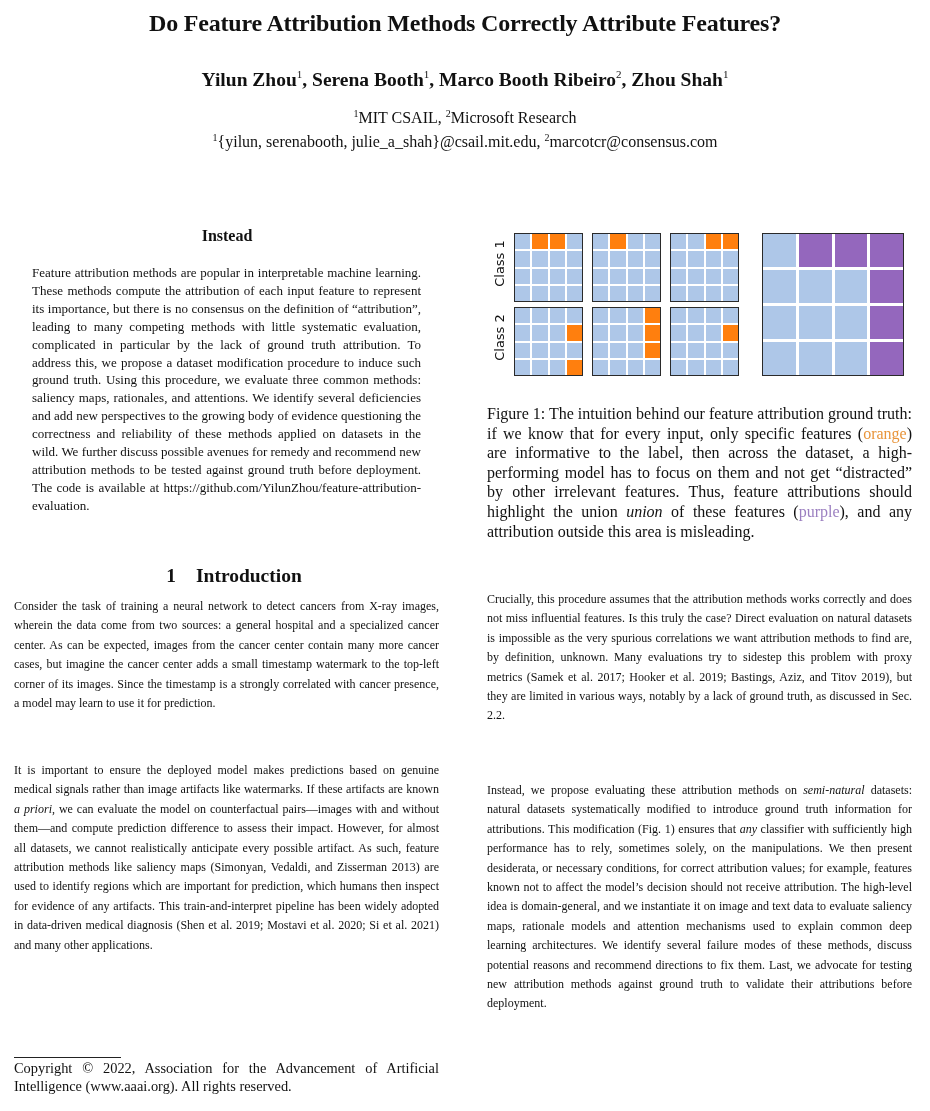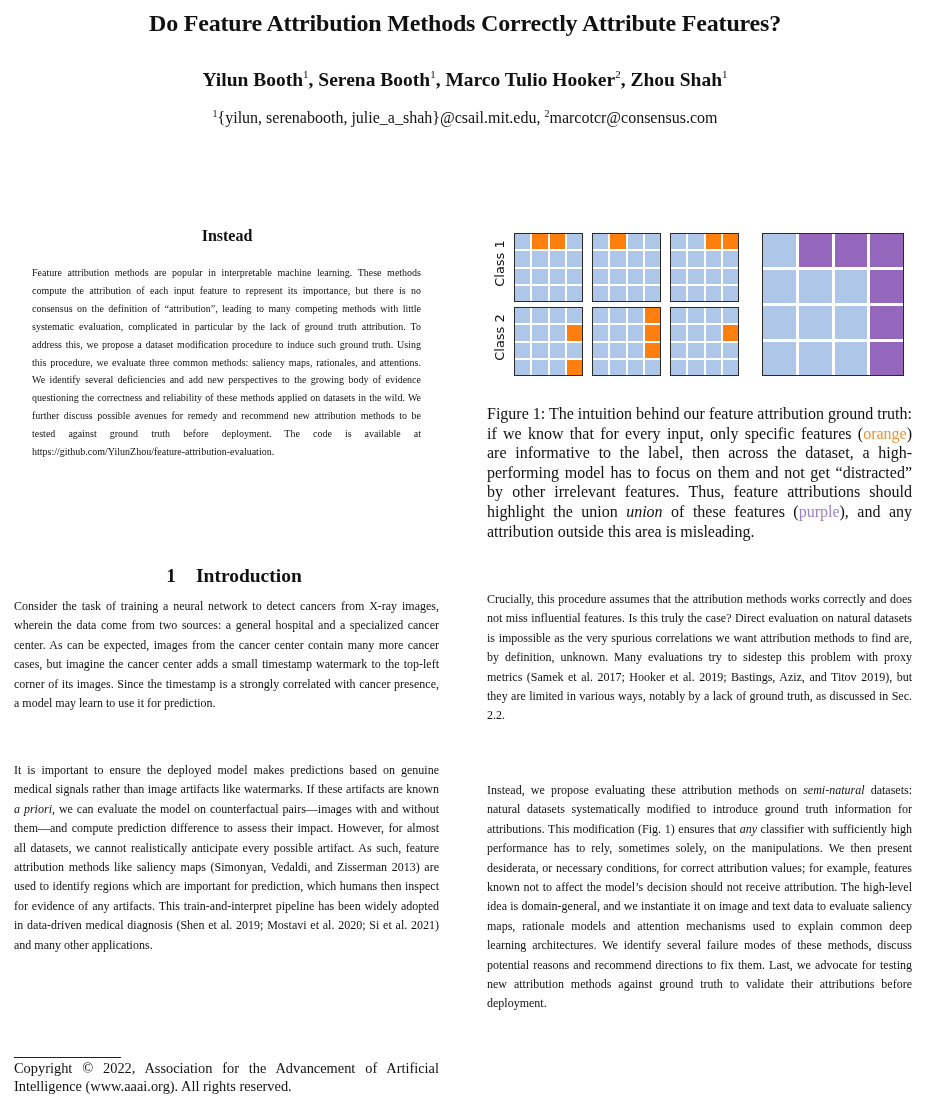--- a/index.html
+++ b/index.html
@@ -10,21 +10,21 @@
   .authors { position: absolute; top: 68px; left: 0; width: 930px; text-align: center;
              font-size: 19.5px; font-weight: bold; }
   .authors sup { font-size: 11px; font-weight: normal; vertical-align: 8px; }
   .affil { position: absolute; top: 104px; left: 0; width: 930px; text-align: center;
            font-size: 16px; line-height: 20px; }
   .affil sup { font-size: 10px; vertical-align: 6px; }
 
   .abs-head { position: absolute; top: 227px; left: 32px; width: 390px; text-align: center;
               font-weight: bold; font-size: 16px; }
   .abstract { position: absolute; top: 264px; left: 32px; width: 389px;
-              font-size: 10px; line-height: 17.9px; text-align: justify; hyphens: manual; }
+              font-size: 13px; line-height: 17.9px; text-align: justify; hyphens: manual; }
 
   .sec-head { position: absolute; top: 565px; left: 14px; width: 440px; text-align: center;
               font-weight: bold; font-size: 19.5px; }
   .sec-head .num { margin-right: 20px; }
   .para { position: absolute; font-size: 12px; line-height: 19.4px; text-align: justify; }
   .p1 { top: 597px; left: 14px; width: 425px; }
   .p2 { top: 761px; left: 14px; width: 425px; }
   .footrule { position: absolute; top: 1057px; left: 14px; width: 107px; height: 0;
               border-top: 1px solid #222; }
   .copyright { position: absolute; top: 1059px; left: 14px; width: 425px;
@@ -48,27 +48,28 @@
   .p3 { top: 590px; left: 487px; width: 425px; }
   .p4 { top: 781px; left: 487px; width: 425px; }
   em { font-style: italic; }
 </style>
 </head>
 <body>
 
 <div class="title">Do Feature Attribution Methods Correctly Attribute Features?</div>
 
 <div class="authors">
-  <span>Yilun Booth</span><sup>1</sup>,
+  <span>Yilun Zhou</span><sup>1</sup>,
   <span>Serena Booth</span><sup>1</sup>,
-  <span>Marco Tulio Hooker</span><sup>2</sup>,
+  <span>Marco Booth Ribeiro</span><sup>2</sup>,
   <span>Zhou Shah</span><sup>1</sup>
 </div>
 
 <div class="affil">
+  <div><sup>1</sup><span>MIT CSAIL, </span><sup>2</sup><span>Microsoft Research</span></div>
   <div><sup>1</sup><span>{yilun, serenabooth, julie_a_shah}@csail.mit.edu, </span><sup>2</sup><span>marcotcr@consensus.com</span></div>
 </div>
 
 <div class="abs-head">Instead</div>
 <div class="abstract">Feature attribution methods are popular in interpretable machine learning. These methods compute the attribution of each input feature to represent its importance, but there is no consensus on the definition of “attribution”, leading to many competing methods with little systematic evaluation, complicated in particular by the lack of ground truth attribution. To address this, we propose a dataset modification procedure to induce such ground truth. Using this procedure, we evaluate three common methods: saliency maps, rationales, and attentions. We identify several deficiencies and add new perspectives to the growing body of evidence questioning the correctness and reliability of these methods applied on datasets in the wild. We further discuss possible avenues for remedy and recommend new attribution methods to be tested against ground truth before deployment. The code is available at https://github.com/YilunZhou/feature-attribution-evaluation.</div>
 
 <div class="figure">
   <div class="class-label" style="left:-14px; top:26px;">Class 1</div>
   <div class="class-label" style="left:-14px; top:100px;">Class 2</div>
   <div id="grids">

